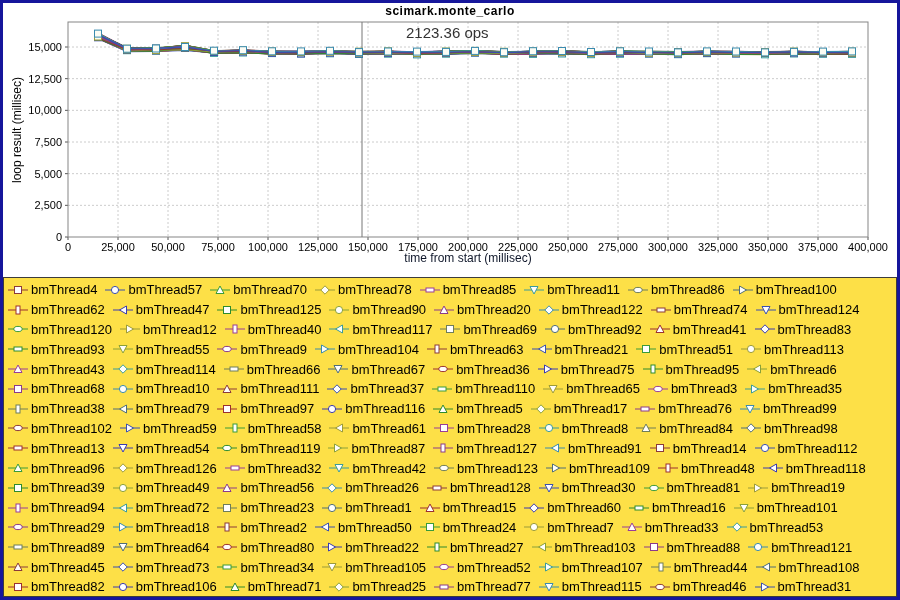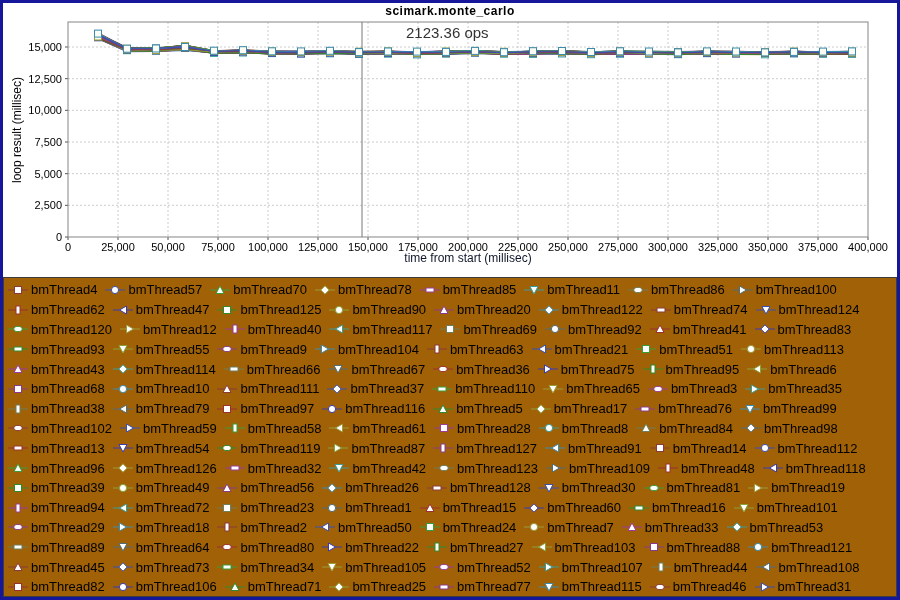--- a/index.html
+++ b/index.html
@@ -20,21 +20,21 @@
     position:absolute; top:248px; left:65px; width:800px; text-align:center;
     font-size:12px; color:#0f172a;
   }
   #y-axis-title{
     position:absolute; left:14px; top:127px; transform:translate(-50%,-50%) rotate(-90deg);
     font-size:12px; color:#000; white-space:nowrap;
   }
   #plot-svg{position:absolute; left:0; top:0;}
   #legend-panel{
     position:absolute; left:0; right:0; top:274px; bottom:0;
-    border:1px solid #3c3c3c; background:#a16207;
+    border:1px solid #3c3c3c; background:#fde047;
     display:flex; flex-wrap:wrap; align-content:flex-start;
     padding:2px 3px 0 4px; box-sizing:border-box; overflow:hidden;
   }
   .legend-item{
     display:flex; align-items:center; height:19.8px; margin-right:8px;
     font-size:13px; color:#000; white-space:nowrap;
   }
   .legend-item svg{display:block; margin-right:3px;}
 </style>
 </head>

